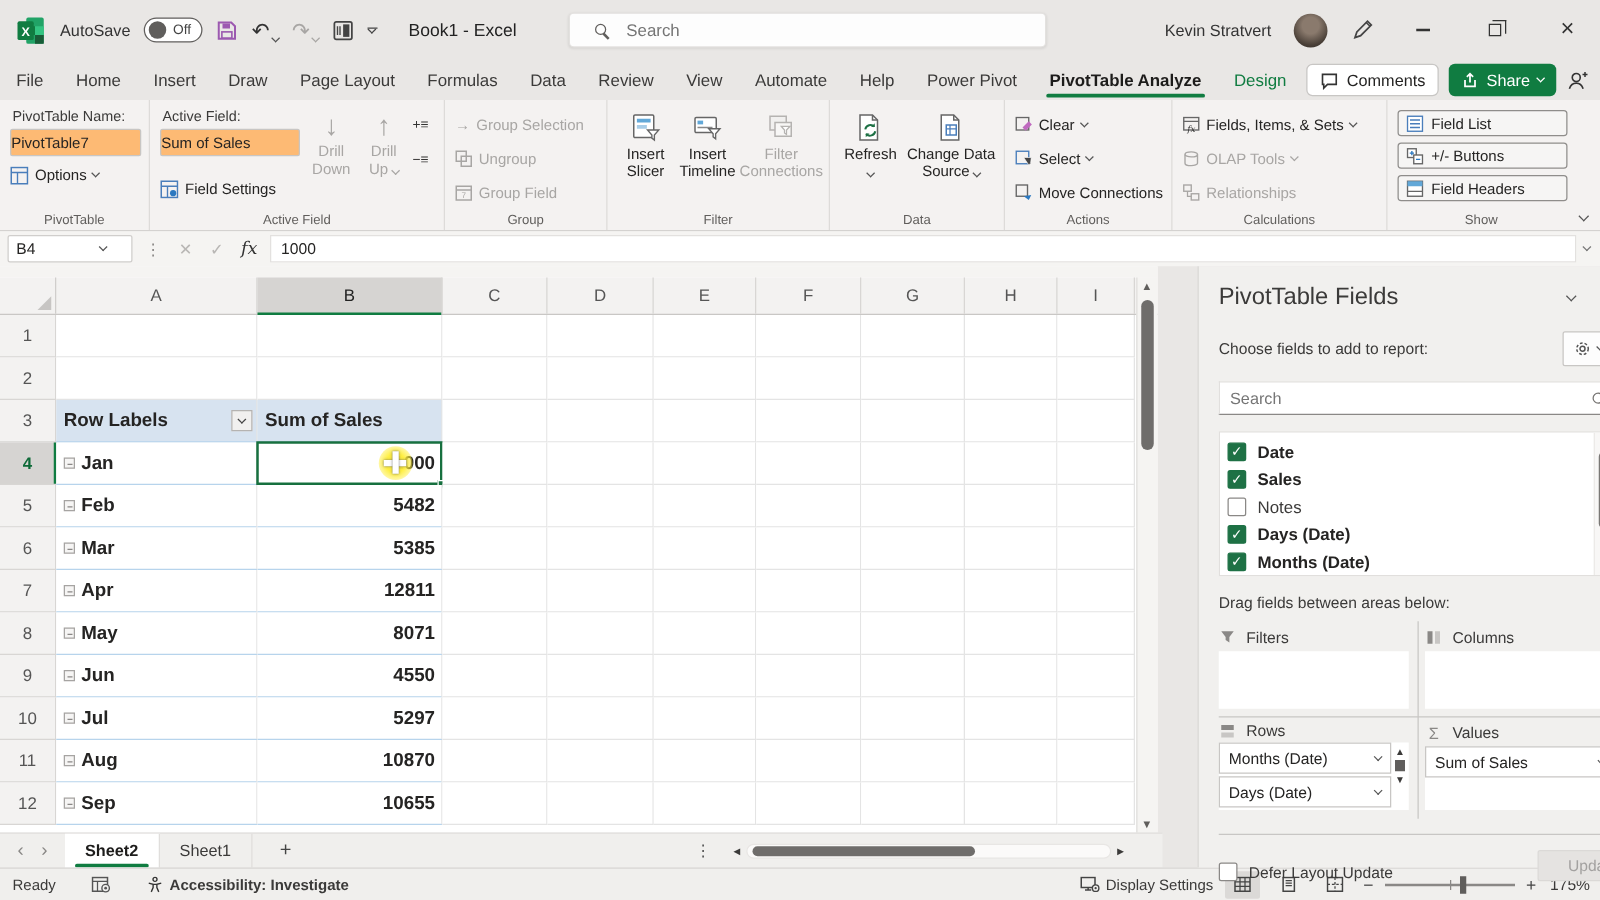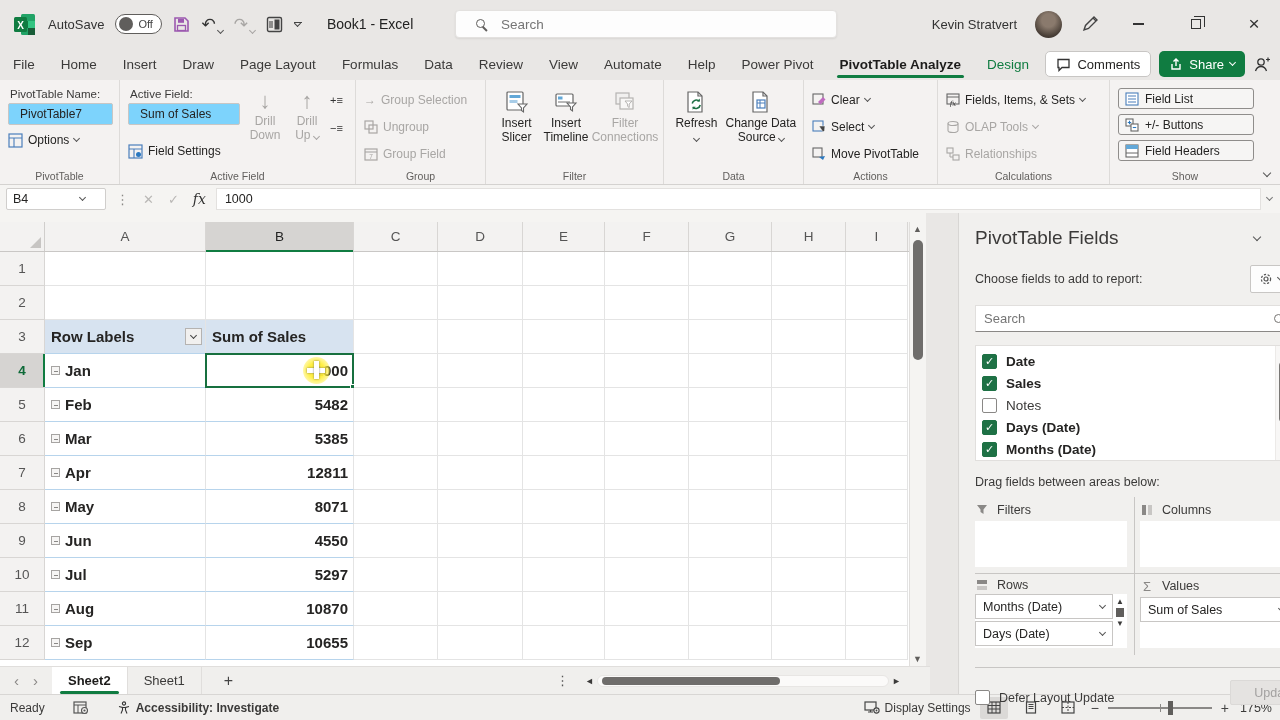--- a/index.html
+++ b/index.html
@@ -42,21 +42,21 @@
   .tabrow-right { position:absolute; right:8px; top:51px; display:flex; align-items:center; gap:8px; }
   .btn-comments { height:26px; background:#fff; border:1px solid #c8c6c4; border-radius:5px; display:flex; align-items:center; gap:6px; padding:0 10px; font-size:13px; color:#252423; }
   .btn-share { height:26px; background:#107C41; border-radius:5px; display:flex; align-items:center; gap:6px; padding:0 10px; font-size:13px; color:#fff; }
   .presence-ico { color:#333; }
 
   
   .ribbon { position:absolute; left:0; top:80px; width:1280px; height:105px; background:#f4f2f1; border-bottom:1px solid #d4d2d0; display:flex; }
   .rgroup { position:relative; border-right:1px solid #dddBd9; border-right-color:#dddbd9; padding:6px 6px 18px 8px; }
   .glabel { position:absolute; left:0; right:0; bottom:2px; text-align:center; font-size:10.5px; color:#605e5c; }
   .rlab { font-size:11.5px; color:#3b3a39; margin:2px 0 3px 2px; white-space:nowrap; }
-  .rinput { width:100%; height:22px; background:#7dd3fc; border:1px solid #c8c6c4; border-radius:2px; font-size:12px; padding:0 11px; font-family:"Liberation Sans",sans-serif; color:#252423; }
+  .rinput { width:100%; height:22px; background:#fdba74; border:1px solid #c8c6c4; border-radius:2px; font-size:12px; padding:0 0; font-family:"Liberation Sans",sans-serif; color:#252423; }
   .srb { display:flex; align-items:center; gap:5px; font-size:12px; color:#252423; height:20px; white-space:nowrap; }
   .bigbtn { display:flex; flex-direction:column; align-items:center; justify-content:flex-start; width:62px; text-align:center; font-size:12px; color:#252423; gap:3px; padding-top:4px; line-height:1.15; }
   .bigbtn .cv { margin-top:2px; }
   .col2 { display:flex; gap:6px; }
   .stack { display:flex; flex-direction:column; justify-content:flex-start; gap:2px; }
   .tgl { display:flex; align-items:center; gap:6px; height:21px; border:1px solid #8f8d8b; background:#f6f5f4; border-radius:3px; padding:0 6px; font-size:12px; margin-bottom:3px; white-space:nowrap; }
   .ribbon-collapse { position:absolute; right:10px; bottom:8px; color:#555; }
   .bigarrow { font-size:22px; line-height:22px; }
 
   
@@ -412,21 +412,21 @@
             <path d="M7 6l4 6 1.5-1.5L13 6z" fill="#444" stroke="#fff" stroke-width=".5"></path>
           </svg>
         <span>Select</span>
           <span class="cv sm" style="color:#555"></span>
       </div>
       <div class="srb">
         <svg width="14" height="14" viewBox="0 0 14 14">
             <rect x="1" y="1" width="9" height="9" fill="none" stroke="#666" stroke-width="1.1"></rect>
             <path d="M7 10l4 3 2-4z" fill="#2b78c0"></path>
           </svg>
-        <span>Move PivotTable</span>
+        <span>Move Connections</span>
       </div>
     </div>
     <div class="glabel">Actions</div>
   </div>
 
   <div class="rgroup" style="width:172px;padding-top:10px">
     <div class="stack" style="gap:7px">
       <div class="srb">
         <svg width="14" height="14" viewBox="0 0 14 14">
             <rect x="1" y="1" width="12" height="10" fill="none" stroke="#666" stroke-width="1.1"></rect>

